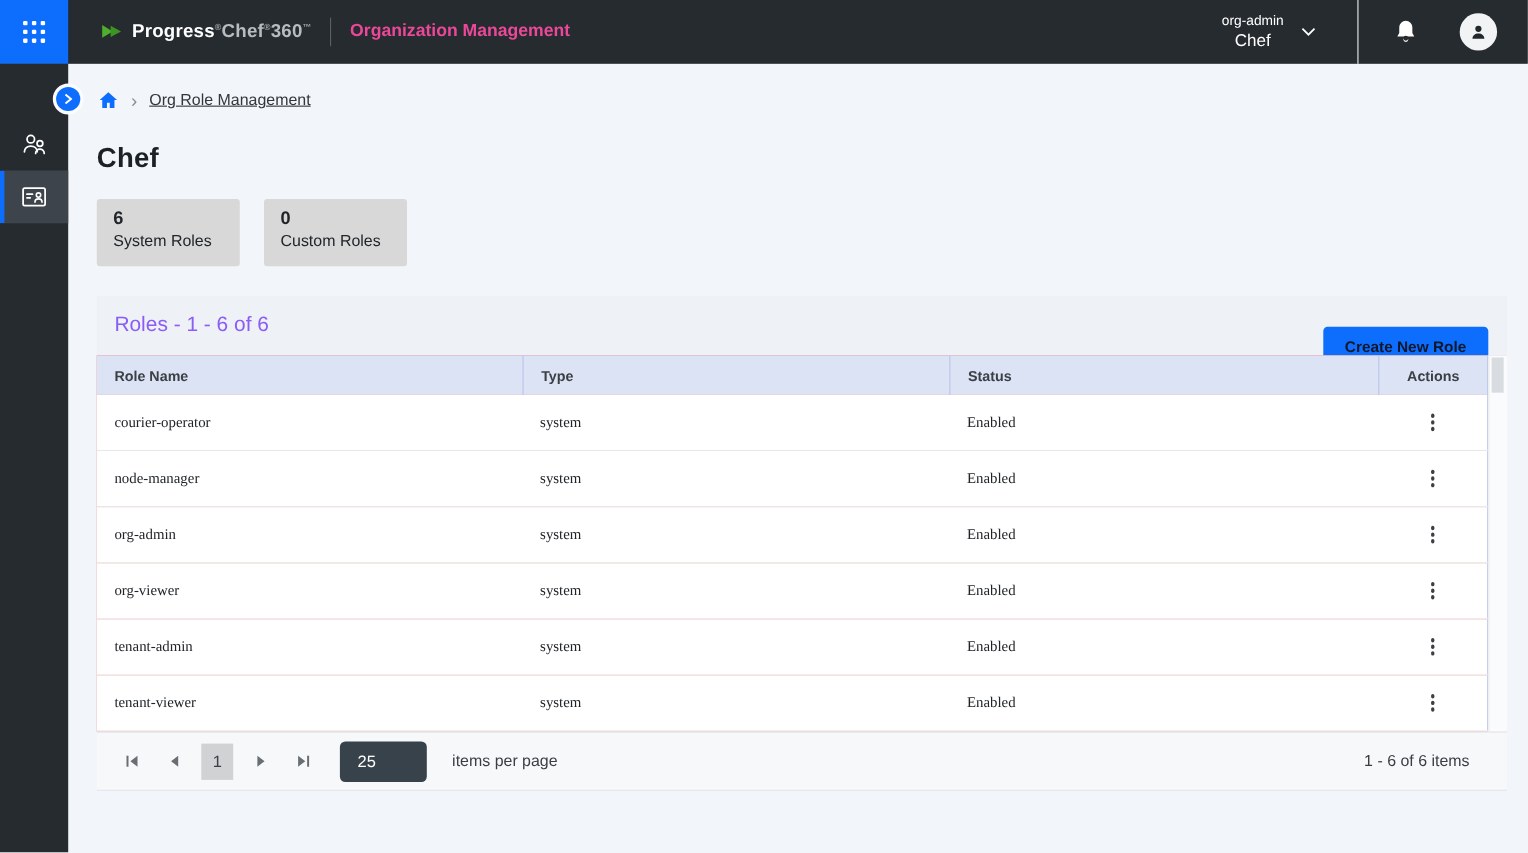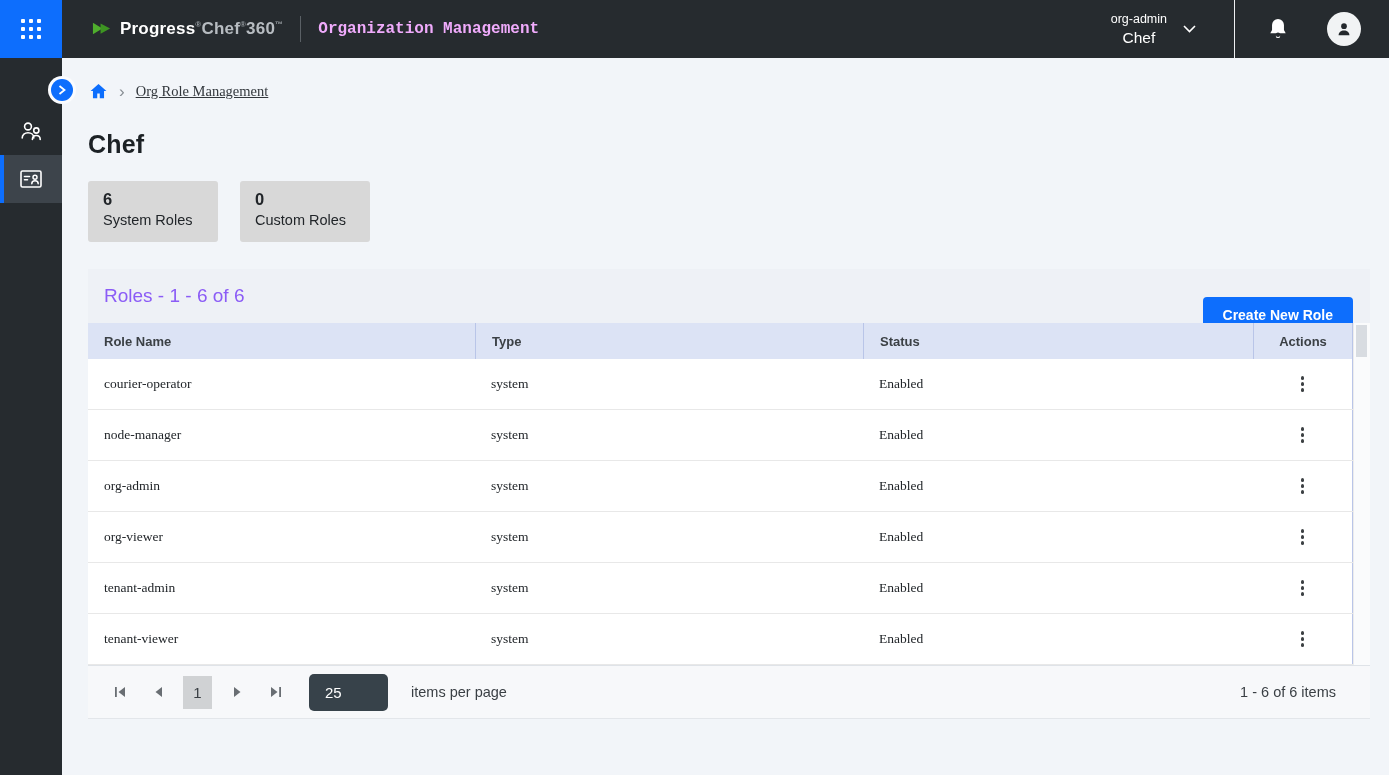--- a/index.html
+++ b/index.html
@@ -14,21 +14,21 @@
   .topbar { height:58px; background:#262b2f; display:flex; align-items:center; }
   .waffle-btn { width:62px; height:58px; background:#0d6efd; border:none; cursor:pointer;
     display:flex; align-items:center; justify-content:center; flex:0 0 auto; }
   .waffle-grid { display:grid; grid-template-columns:repeat(3,4px); grid-template-rows:repeat(3,4px); gap:4px; }
   .waffle-grid i { width:4px; height:4px; background:#fff; border-radius:1px; }
   .brand { display:flex; align-items:center; gap:8px; padding-left:29px; }
   .brand-text { font-size:17px; font-weight:bold; color:#fff; letter-spacing:.2px; white-space:nowrap; }
   .brand-sub { color:#b7bcc1; font-weight:600; }
   .brand sup { font-size:8px; color:#9aa0a5; }
   .top-divider { width:1px; height:26px; background:#5a6065; margin:0 17px; }
-  .app-title { color:#f0abfc; font-weight:bold; font-size:16px;font-family:Liberation Mono, monospace; }
+  .app-title { color:#ec4899; font-weight:bold; font-size:16px; }
   .top-spacer { flex:1; }
   .user-menu { display:flex; align-items:center; gap:16px; margin-right:32px; cursor:pointer; background:none; border:none; }
   .user-text { display:flex; flex-direction:column; align-items:center; gap:3px; }
   .user-role { color:#fff; font-size:12.5px; }
   .user-org { color:#fff; font-size:15.5px; }
   .vdiv-full { width:1px; height:58px; background:#eef0f2; }
   .icon-btn { background:none; border:none; cursor:pointer; display:flex; align-items:center; justify-content:center; }
   .bell-btn { margin:0 26px; }
   .avatar-btn { margin-right:22px; }
   .avatar-circle { width:34px; height:34px; border-radius:50%; background:#f1f3f4; display:flex; align-items:center; justify-content:center; }
@@ -40,34 +40,34 @@
   .side-item.active { background:#3d444b; box-shadow:inset 4px 0 0 #0d6efd; }
   .content { flex:1; position:relative; }
 
   .expand-btn { position:absolute; left:-11px; top:21px; width:22px; height:22px; border-radius:50%;
     background:#0d6efd; border:none; cursor:pointer; box-shadow:0 0 0 3px #fbfcfe;
     display:flex; align-items:center; justify-content:center; padding:0; }
 
   
   .breadcrumb { display:flex; align-items:center; gap:11px; padding:24px 0 0 27px; }
   .crumb-sep { color:#878d93; font-size:17px; line-height:1; }
-  .crumb-link { color:#32373c; font-size:14.5px; text-decoration:underline; cursor:pointer;font-family:Liberation Serif, serif; }
+  .crumb-link { color:#32373c; font-size:14.5px; text-decoration:underline; cursor:pointer; }
 
   
   .page-title { margin:30px 0 0 26px; font-size:25px; font-weight:bold; color:#1c2125; letter-spacing:.2px; }
   .cards { display:flex; gap:22px; margin:22px 0 0 26px; }
   .stat-card { width:130px; height:61px; background:#d8d8d8; border-radius:3px; padding:9px 0 0 15px; }
   .card-value { font-size:16.5px; font-weight:bold; color:#212529; }
   .card-label { font-size:14.5px; color:#212529; margin-top:3px; }
 
   
   .panel { margin:27px 0 0 26px; width:1282px; }
   .panel-header { height:54px; background:#eef1f6; display:flex; align-items:center; padding:0 17px 0 16px; }
   .panel-title { font-size:19px; color:#8b5cf6; }
-  .create-btn { margin-left:auto; height:37px; padding:0 20px; background:#0d6efd; color:#ffffff;
+  .create-btn { margin-left:auto; height:37px; padding:0 20px; background:#0d6efd; color:#0f172a;
     font-family:"Liberation Sans",sans-serif; font-weight:bold; font-size:14px; border:none; border-radius:4px; cursor:pointer;margin-top:38px; }
 
   .table-area { position:relative; background:#ef4444; }
   .grid-header { display:flex; height:36px; background:#dce3f5; padding-right:17px; }
   .gh-cell { display:flex; align-items:center; padding-left:16px; font-size:13px; font-weight:bold;
     color:#3b4045; border-left:1px solid #b9c5e8; }
   .gh-cell:first-child { border-left:none; }
   .col-name { width:387px; } .col-type { width:388px; } .col-status { width:390px; }
   .col-actions { width:100px; justify-content:center; padding-left:0; border-right:1px solid #b9c5e8; }
   .grid-row { display:flex; height:51px; border-bottom:1px solid #e8e8e8; background:#fff; padding-right:17px; }

